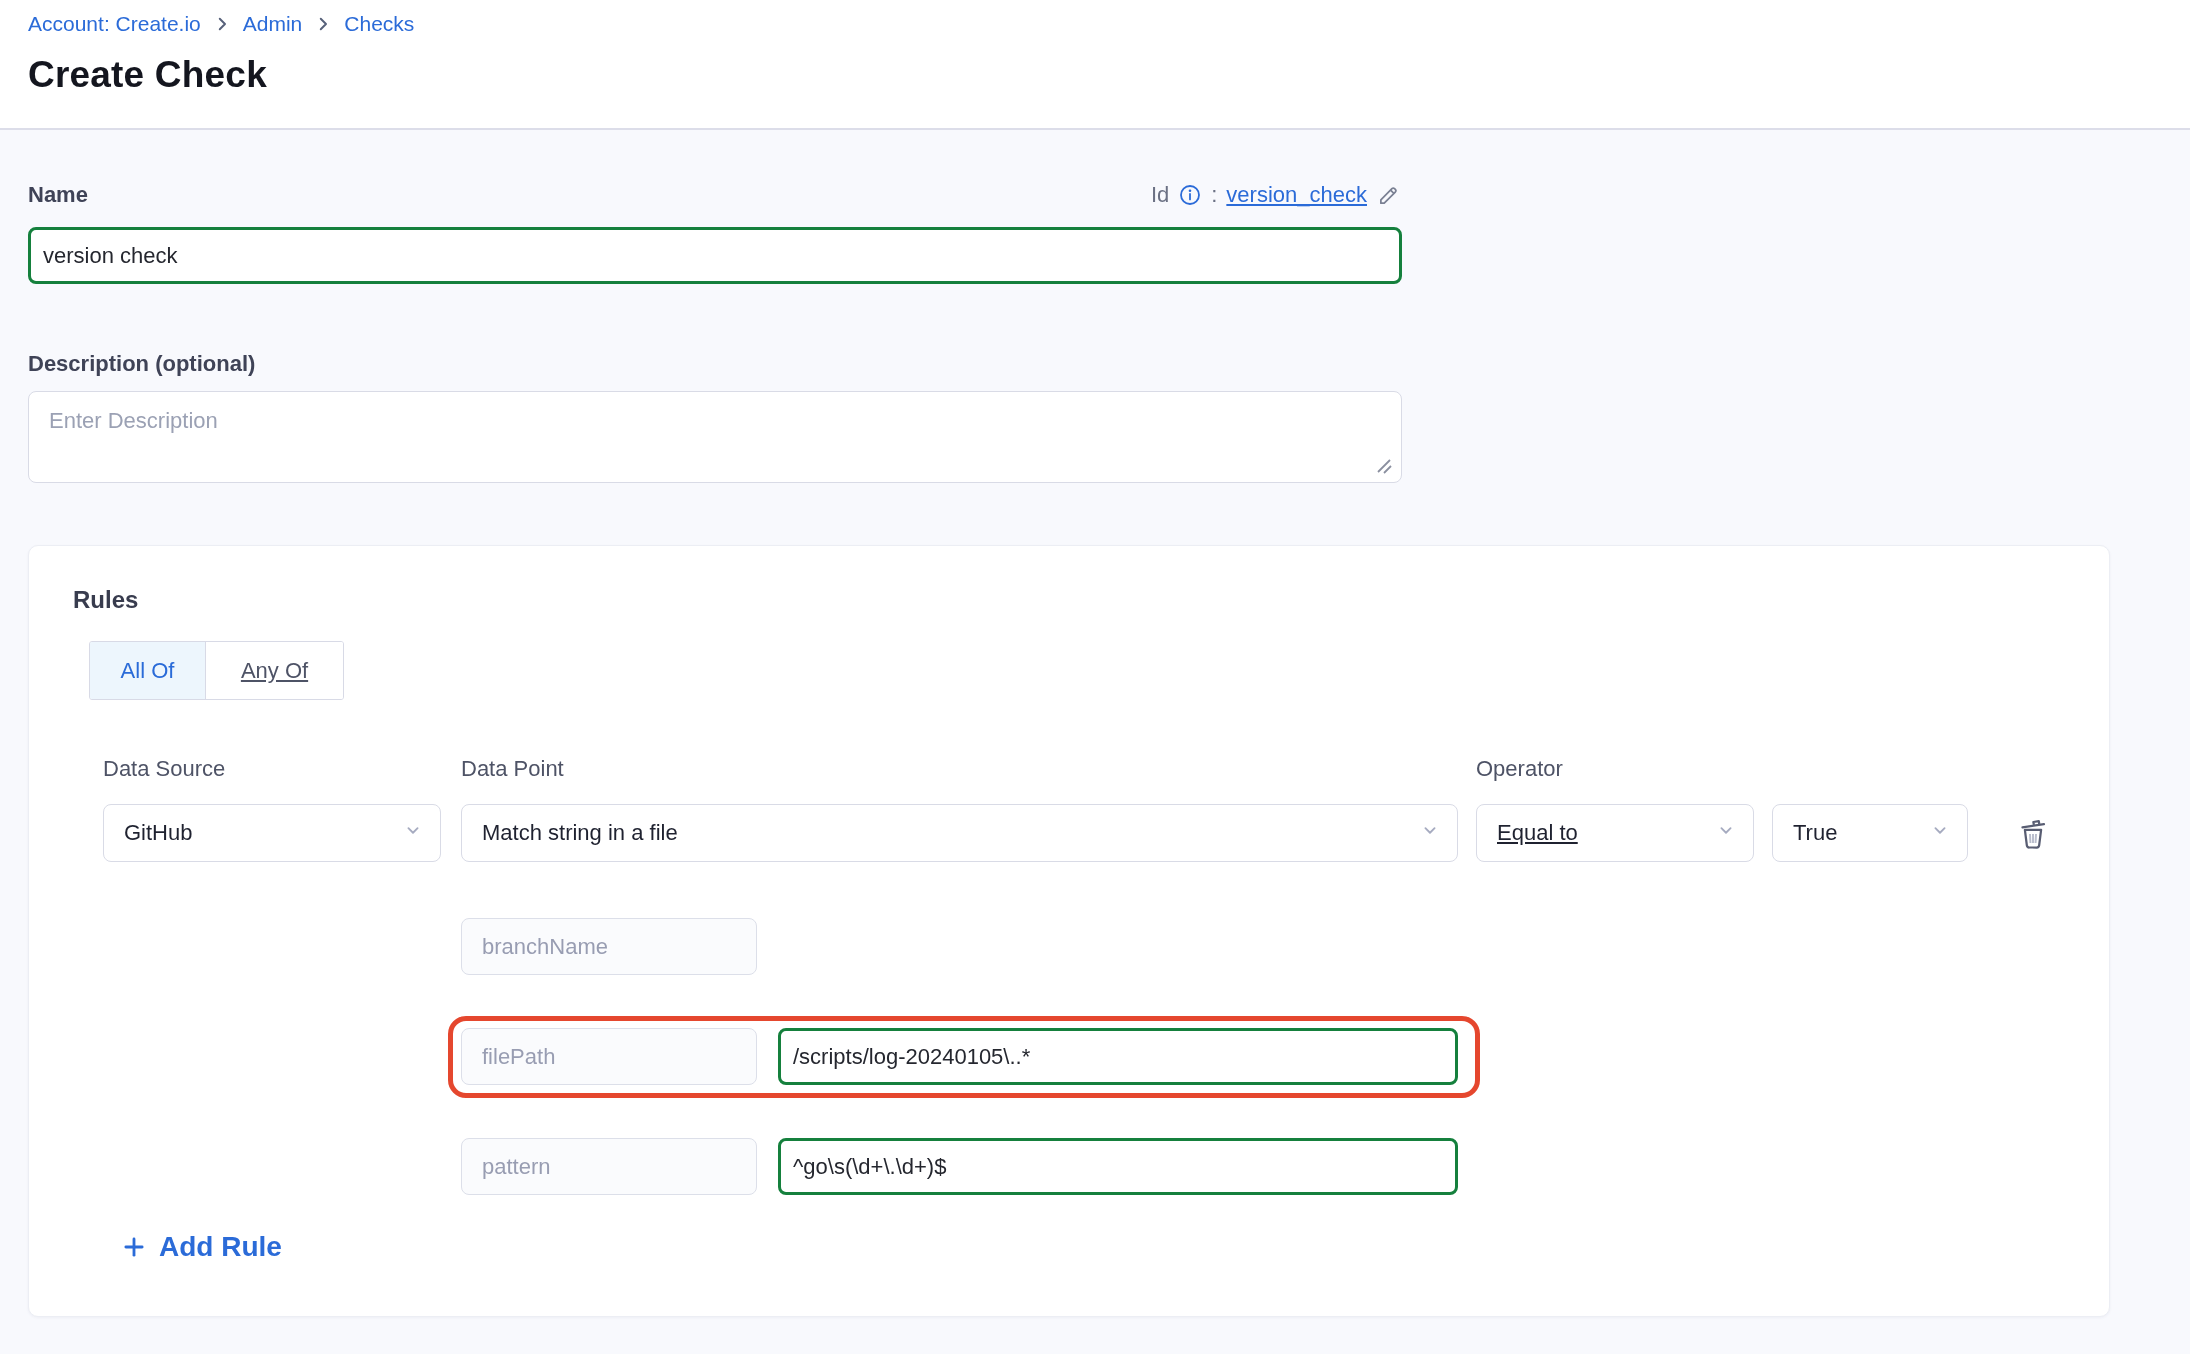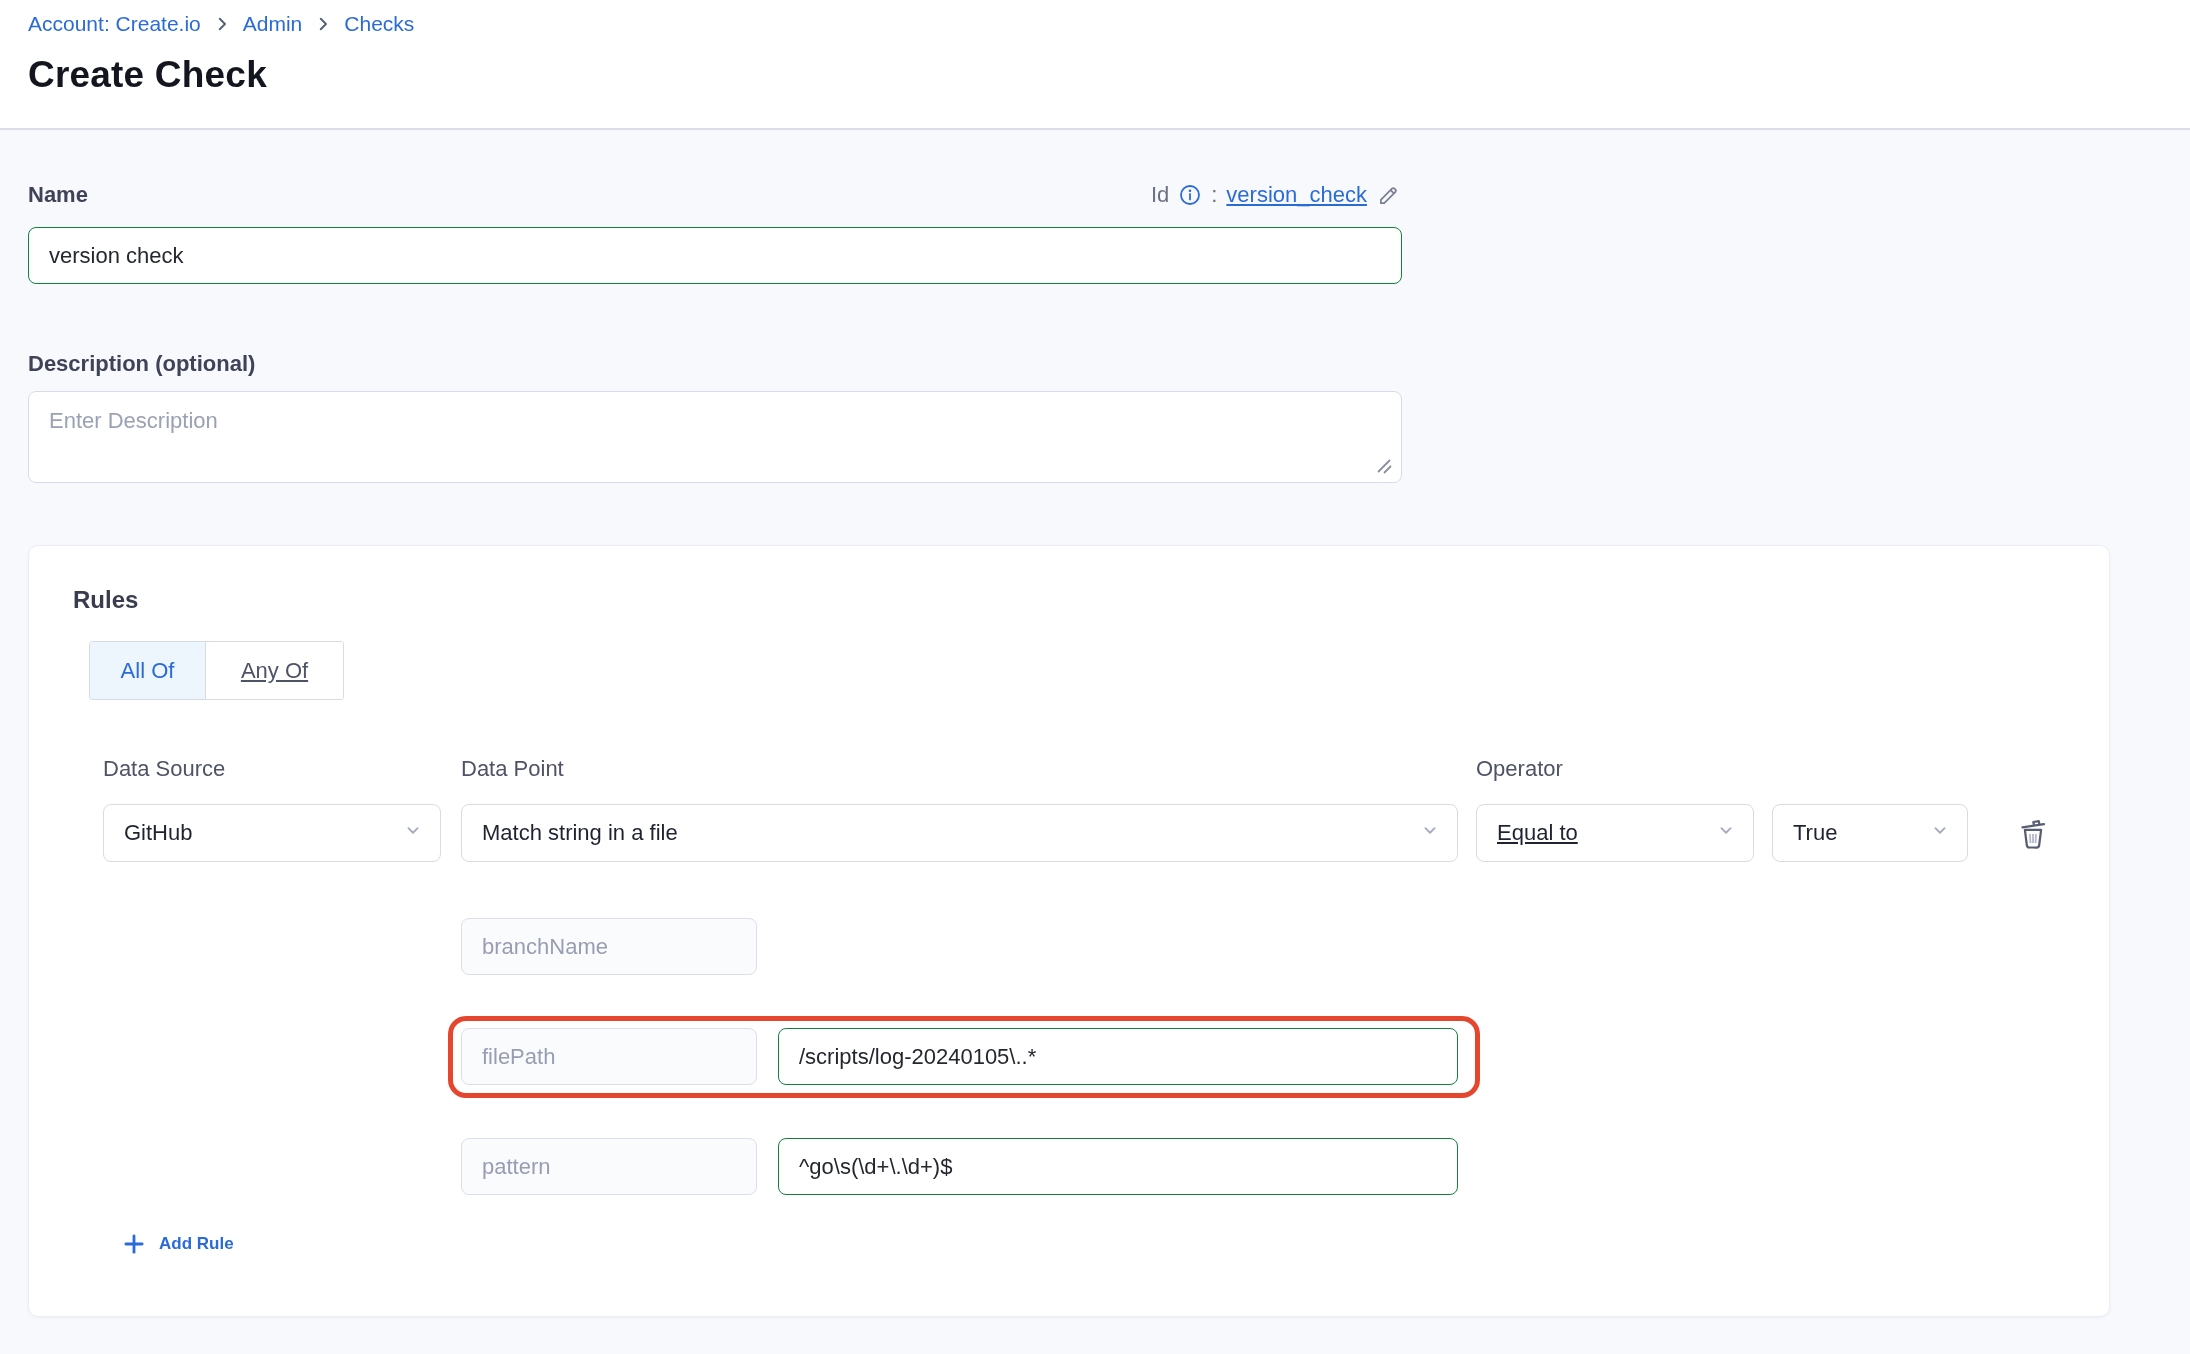--- a/index.html
+++ b/index.html
@@ -11,22 +11,22 @@
   .header { position:absolute; left:0; top:0; width:2190px; height:130px;
             background:#ffffff; border-bottom:2px solid #dcdde9; }
   .breadcrumb { position:absolute; left:28px; top:12px; display:flex; align-items:center; gap:12px;
                 font-size:21px; }
   .crumb { color:#2b6bd8; text-decoration:none; cursor:pointer; }
   .crumb-sep { display:flex; align-items:center; }
   .page-title { position:absolute; left:28px; top:54px; font-size:37px; font-weight:700; color:#14161f; letter-spacing:.2px; }
 
   
   .field-label { position:absolute; font-size:22px; font-weight:600; color:#3f4357; }
-  .text-input { position:absolute; height:57px; background:#fff; border:1px solid #15803d; border-radius:8px;
-                font-family:"Liberation Sans", sans-serif; font-size:22px; color:#25272f; padding:0 20px; outline:none; }
+  .text-input { position:absolute; height:57px; background:#fff; border:3px solid #15803d; border-radius:8px;
+                font-family:"Liberation Sans", sans-serif; font-size:22px; color:#25272f; padding:0 12px; outline:none; }
   .text-input::placeholder, textarea::placeholder { color:#9ba1b4; }
   textarea.desc { position:absolute; background:#fff; border:1px solid #d9dbe6; border-radius:8px;
                   font-family:"Liberation Sans", sans-serif; font-size:22px; color:#25272f;
                   padding:16px 20px; outline:none; resize:none; }
   .resize-grip { position:absolute; pointer-events:none; }
 
   .id-row { position:absolute; top:182px; right:788px; display:flex; align-items:center; gap:9px; font-size:22px; }
   .id-label { color:#6b7184; }
   .id-colon { color:#6b7184; }
   .id-value { color:#2b6bd8; cursor:pointer;text-decoration:underline; }
@@ -56,21 +56,21 @@
               cursor:pointer; background:transparent; border:none; }
 
   .param-key { position:absolute; left:432px; width:296px; height:57px; background:#fafbfd; border:1px solid #dcdfe9;
                border-radius:8px; display:flex; align-items:center; padding:0 20px; font-size:22px; color:#989db2; }
   .param-value { position:absolute; left:749px; width:680px; height:57px; }
 
   .highlight-ring { position:absolute; left:419px; top:470px; width:1032px; height:82px;
                     border:5px solid #e5472e; border-radius:18px; pointer-events:none; }
 
   .add-rule { position:absolute; left:92px; top:685px; display:flex; align-items:center; gap:12px;
-              font-size:17px; font-weight:600; color:#2b6bd8; cursor:pointer; }
+              font-size:28px; font-weight:600; color:#2b6bd8; cursor:pointer; }
 </style>
 </head>
 <body>
 
 <div class="screen">
 
   <div class="header">
     <nav class="breadcrumb">
       <a class="crumb">Account: Create.io</a>
       <span class="crumb-sep">

